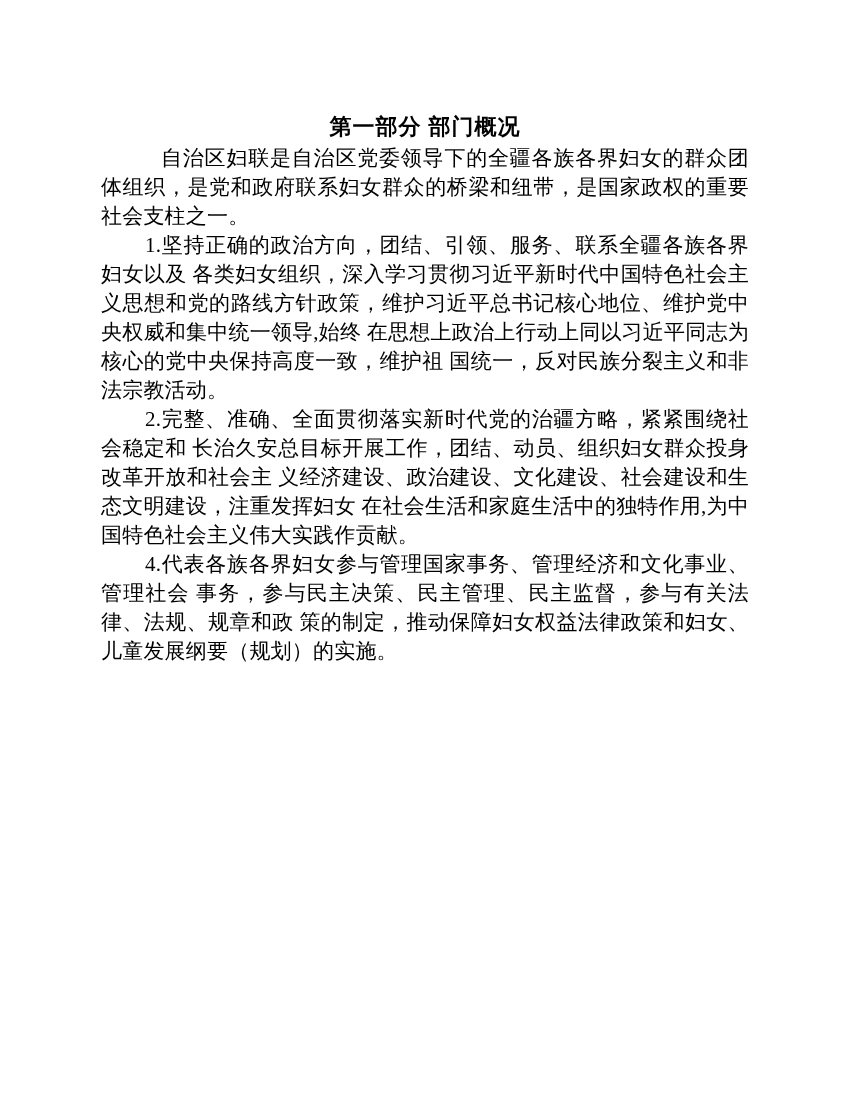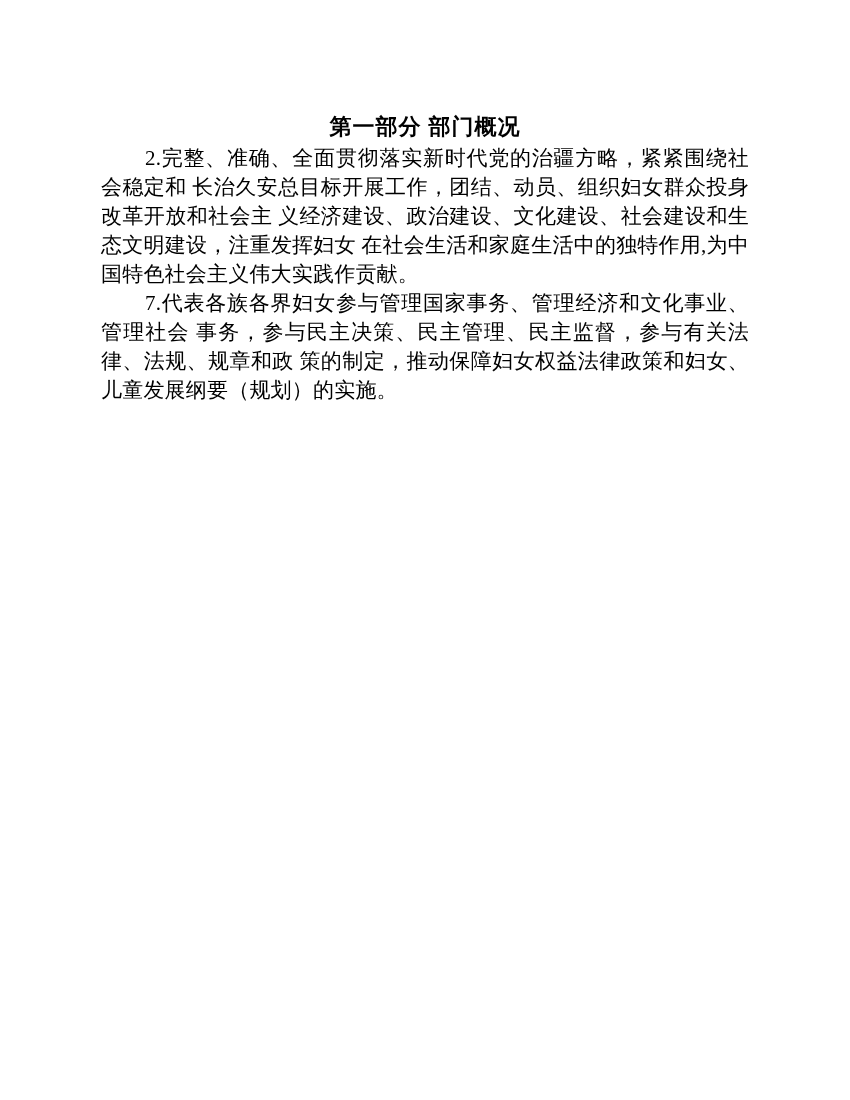--- a/index.html
+++ b/index.html
@@ -53,16 +53,18 @@
   .body-para.intro {
     text-indent: 60px;
   }
 </style>
 </head>
 <body>
 
 <div class="page">
   <div class="content">
     <h1 class="doc-title">第一部分 部门概况</h1>
+    <p class="body-para intro">自治区妇联是自治区党委领导下的全疆各族各界妇女的群众团体组织，是党和政府联系妇女群众的桥梁和纽带，是国家政权的重要社会支柱之一。</p>
+    <p class="body-para">1.坚持正确的政治方向，团结、引领、服务、联系全疆各族各界妇女以及 各类妇女组织，深入学习贯彻习近平新时代中国特色社会主义思想和党的路线方针政策，维护习近平总书记核心地位、维护党中央权威和集中统一领导,始终 在思想上政治上行动上同以习近平同志为核心的党中央保持高度一致，维护祖 国统一，反对民族分裂主义和非法宗教活动。</p>
     <p class="body-para">2.完整、准确、全面贯彻落实新时代党的治疆方略，紧紧围绕社会稳定和 长治久安总目标开展工作，团结、动员、组织妇女群众投身改革开放和社会主 义经济建设、政治建设、文化建设、社会建设和生态文明建设，注重发挥妇女 在社会生活和家庭生活中的独特作用,为中国特色社会主义伟大实践作贡献。</p>
-    <p class="body-para">7.代表各族各界妇女参与管理国家事务、管理经济和文化事业、管理社会 事务，参与民主决策、民主管理、民主监督，参与有关法律、法规、规章和政 策的制定，推动保障妇女权益法律政策和妇女、儿童发展纲要（规划）的实施。</p>
+    <p class="body-para">4.代表各族各界妇女参与管理国家事务、管理经济和文化事业、管理社会 事务，参与民主决策、民主管理、民主监督，参与有关法律、法规、规章和政 策的制定，推动保障妇女权益法律政策和妇女、儿童发展纲要（规划）的实施。</p>
   </div>
 </div>
 
 </body></html>

